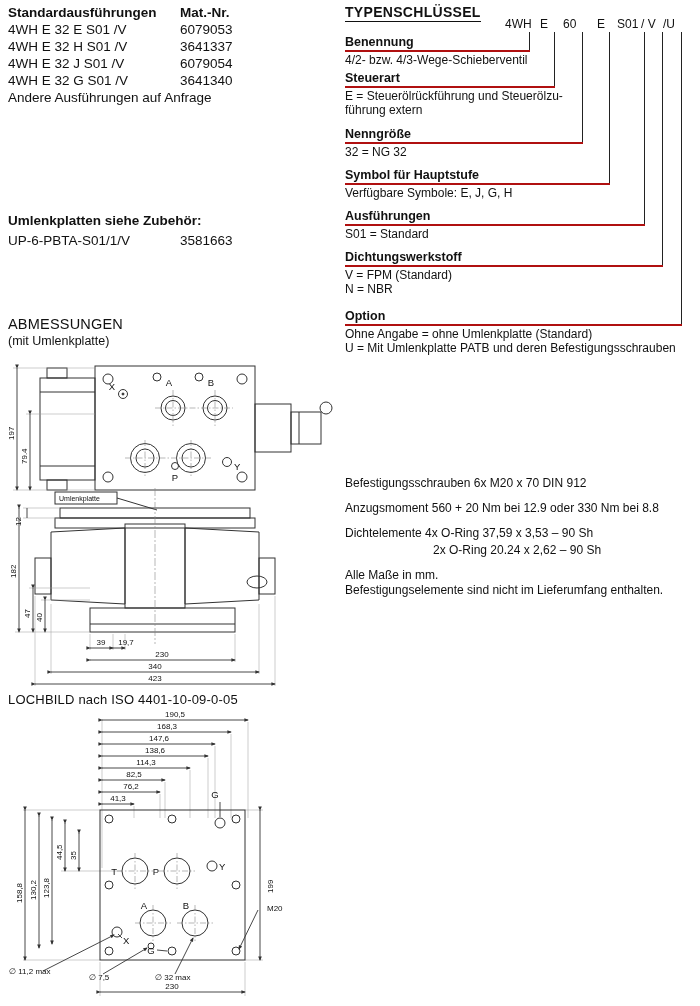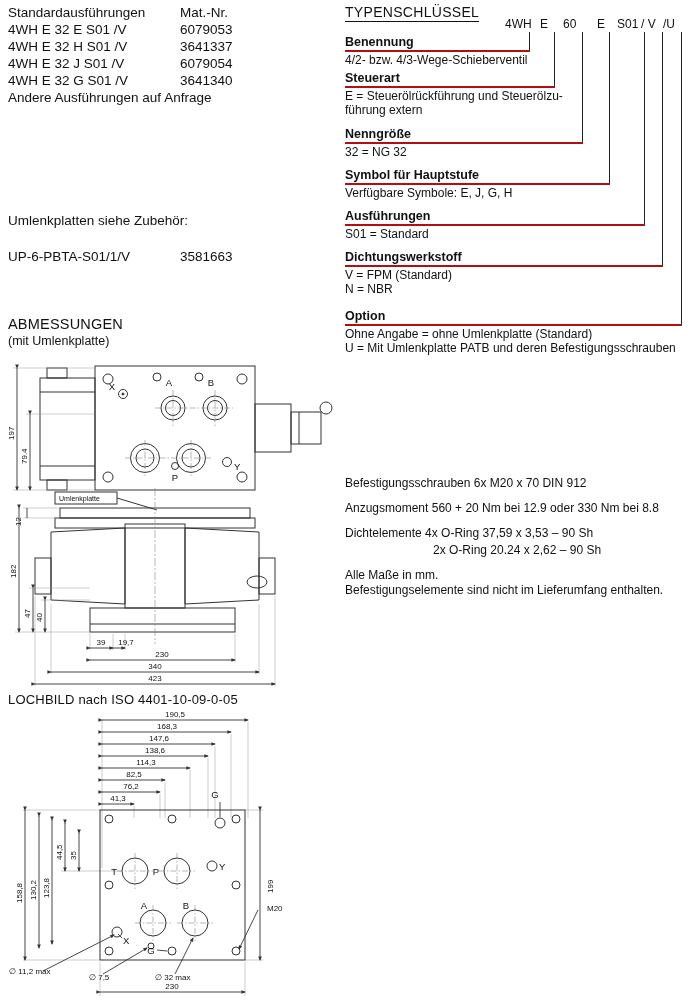--- a/index.html
+++ b/index.html
@@ -1,26 +1,26 @@
 <!DOCTYPE html>
 <html style="--accent: #b01010;"><head>
 <meta charset="utf-8">
 <style>
   *{margin:0;padding:0;box-sizing:border-box}
   html,body{background:#fff}
   body{font-family:"Liberation Sans","DejaVu Sans",sans-serif;color:#111}
   .page{position:relative;width:700px;height:1006px;background:#fff;overflow:hidden}
-  .b{font-weight:normal}
+  .b{font-weight:bold}
   .std{position:absolute;left:8px;top:4px;font-size:13.5px;line-height:17px;white-space:nowrap}
   .std .c1{display:inline-block;width:172px}
   .up{position:absolute;left:8px;top:212px;font-size:13.5px;line-height:17px;white-space:nowrap}
-  .up .title{margin-bottom:19px}
+  .up .title{margin-bottom:3px}
   .up .c1{display:inline-block;width:172px}
   .ts{position:absolute;left:345px;top:4px;width:353px;height:352px;font-size:12px}
-  .ts-title{display:inline-block;font-size:14px;font-weight:normal;border-bottom:1.5px solid #111;padding-bottom:1px;letter-spacing:.3px}
+  .ts-title{display:inline-block;font-size:14px;font-weight:bold;border-bottom:1.5px solid #111;padding-bottom:1px;letter-spacing:.3px}
   .tok{position:absolute;top:13px;font-size:12px;white-space:nowrap}
   .ts-label{position:absolute;left:0;font-size:12.5px;font-weight:bold;white-space:nowrap}
   .ts-desc{position:absolute;left:0;font-size:12px;line-height:14px;white-space:nowrap}
   .redline{position:absolute;left:0;height:2px;background:var(--accent,#b01010)}
   .vline{position:absolute;top:28px;width:1px;background:#222}
   .notes{position:absolute;left:345px;top:476px;width:353px;font-size:12px}
   .notes div{position:absolute;white-space:nowrap}
   .h1{position:absolute;font-size:14.5px;font-weight:normal;letter-spacing:.2px;white-space:nowrap}
   .sub{position:absolute;font-size:12.5px;white-space:nowrap}
   svg{position:absolute}

